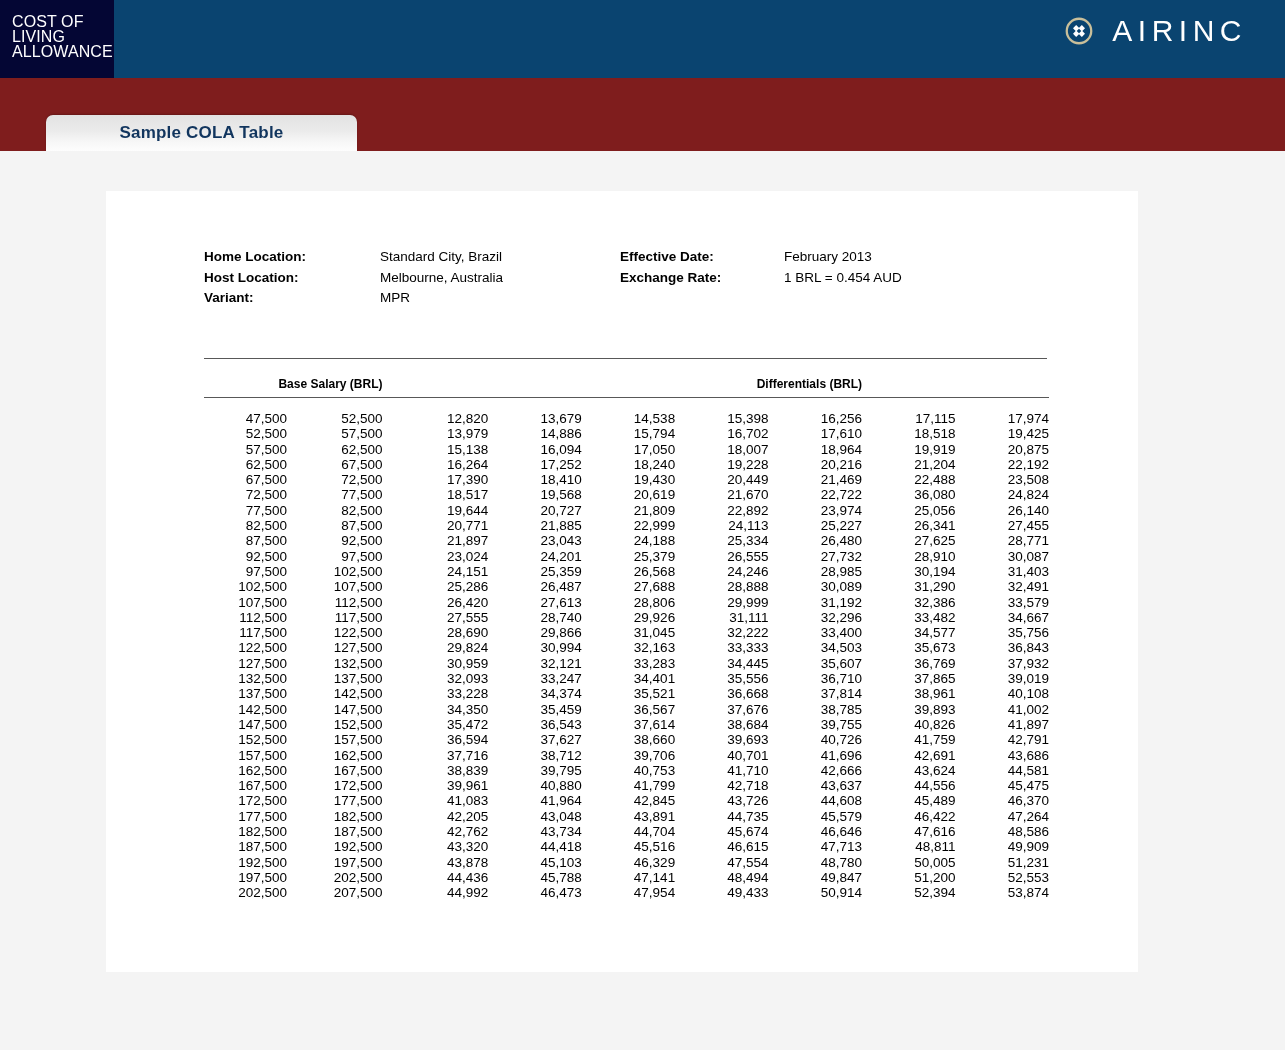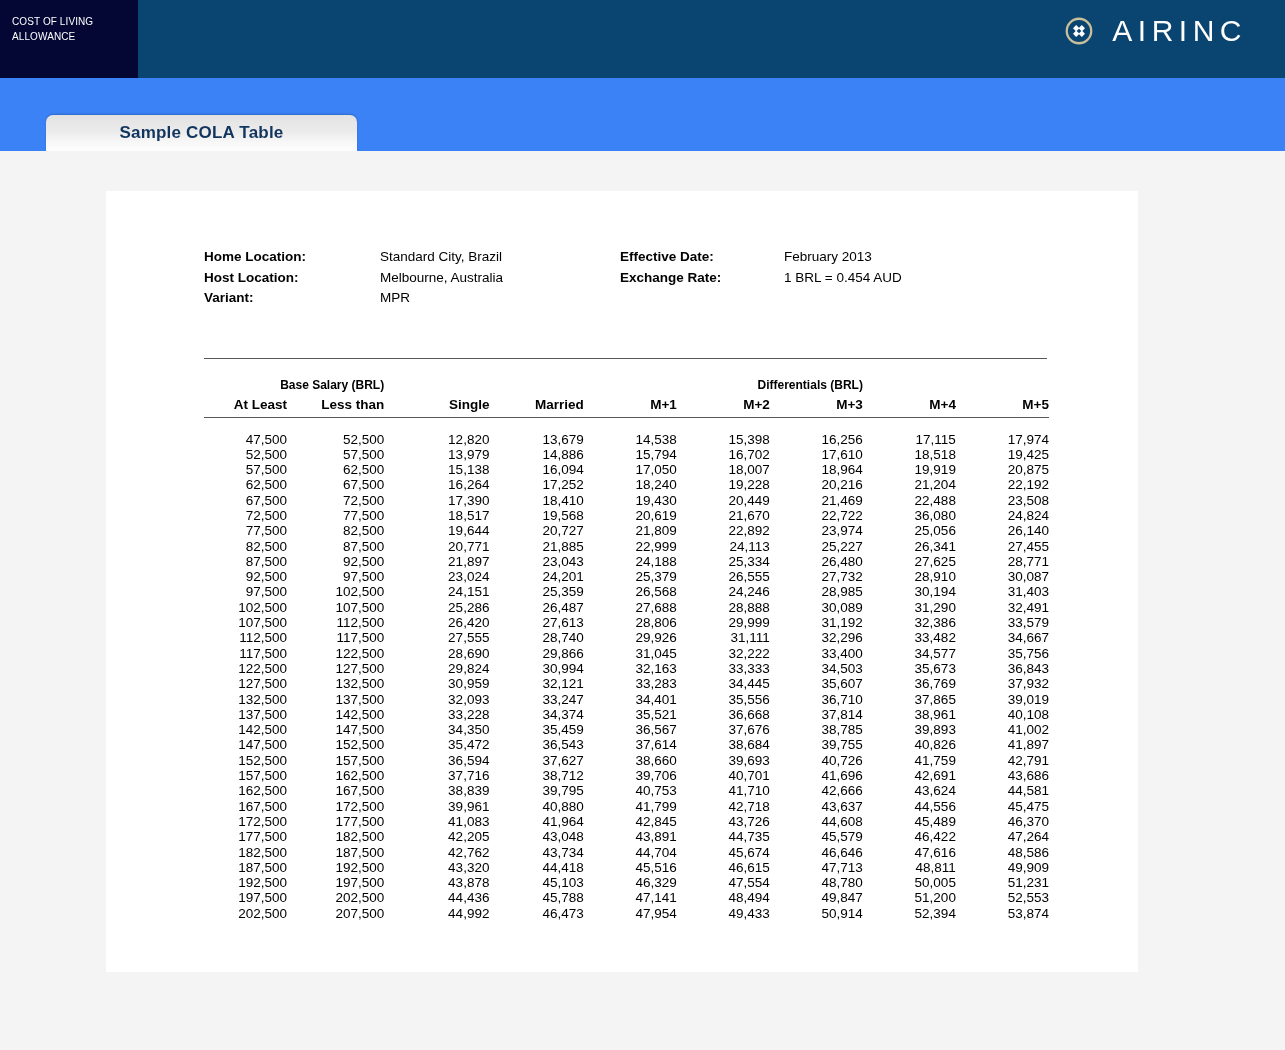--- a/index.html
+++ b/index.html
@@ -13,25 +13,25 @@
   }
 
   
   .header {
     position: relative;
     width: 1285px; height: 78px;
     background: #0a4470;
   }
   .header-left-block {
     position: absolute; left: 0; top: 0;
-    width: 138px; height: 78px;
+    width: 114px; height: 78px;
     background: #040634;
     color: #ffffff;
     padding: 14px 4px 0 12px;
-    font-size: 10px;
+    font-size: 16px;
     line-height: 15px;
     letter-spacing: 0.1px;
   }
   .logo {
     position: absolute;
     right: 38px; top: 17px;
     display: flex;
     align-items: center;
     gap: 19px;
   }
@@ -42,21 +42,21 @@
     font-weight: 400;
     letter-spacing: 5.5px;
     font-family: "Liberation Sans", sans-serif;
     line-height: 28px;
   }
 
   
   .navbar {
     position: relative;
     width: 1285px; height: 73px;
-    background: #3b82f6;
+    background: #7f1d1d;
   }
   .tab {
     position: absolute;
     left: 46px; top: 37px;
     width: 311px; height: 36px;
     background: linear-gradient(to bottom, #e2e2e2 0%, #ebebeb 45%, #f7f7f7 75%, #fdfdfd 100%);
     border-top-left-radius: 7px;
     border-top-right-radius: 7px;
     box-shadow: 0 -1px 2px rgba(0,0,0,0.20);
     display: flex;
@@ -213,31 +213,20 @@
     <table class="tbl">
       <thead>
         <tr class="grp-row">
           <th class="c0 grp-base" colspan="2">Base Salary (BRL)</th>
           <th class="c2"></th>
           <th class="c3"></th>
           <th class="c4 grp-diff" colspan="3">Differentials (BRL)</th>
           <th class="c7"></th>
           <th class="c8"></th>
         </tr>
-        <tr class="hdr-row">
-          <th class="c0">At Least</th>
-          <th class="c1">Less than</th>
-          <th class="c2">Single</th>
-          <th class="c3">Married</th>
-          <th class="c4">M+1</th>
-          <th class="c5">M+2</th>
-          <th class="c6">M+3</th>
-          <th class="c7">M+4</th>
-          <th class="c8">M+5</th>
-        </tr>
         <tr class="hdr-rule">
           <td colspan="9"></td>
         </tr>
         <tr class="spacer-row">
           <td colspan="9"></td>
         </tr>
       </thead>
       <tbody id="tbl-body">
           <tr class="data-row">
             <td class="c0">47,500</td>

